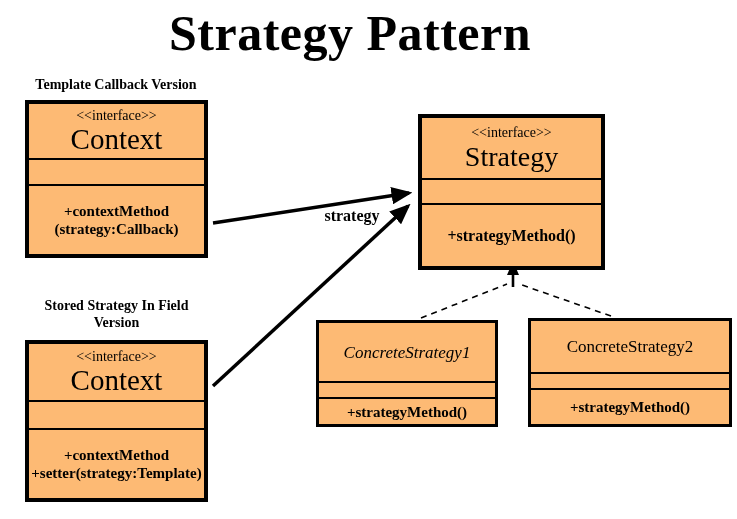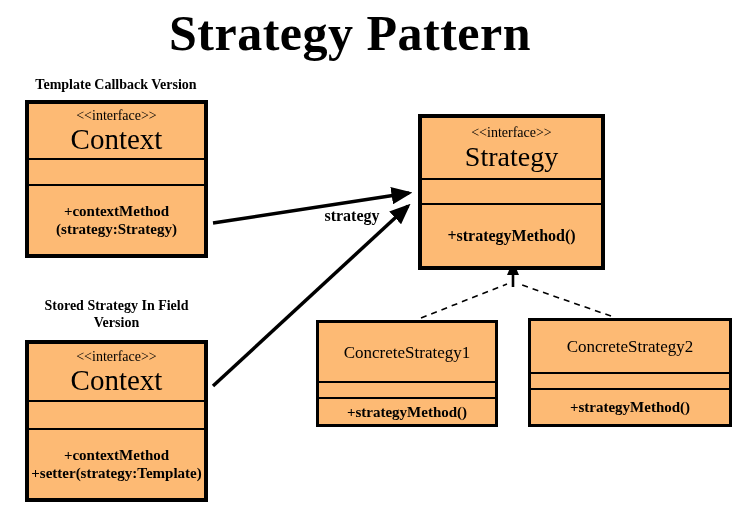--- a/index.html
+++ b/index.html
@@ -85,21 +85,21 @@
   <div class="caption" style="left:18px; top:76px; width:196px;">Template Callback Version</div>
 
   <div class="uml-box" style="left:25px; top:100px; width:183px; height:158px;">
     <div class="sec" style="height:54px;">
       <div class="stereotype">&lt;&lt;interface&gt;&gt;</div>
       <div class="cls-name-big">Context</div>
     </div>
     <div class="sec" style="height:26px;"></div>
     <div class="sec methods">
       <div>+contextMethod</div>
-      <div>(strategy:Strategy)</div>
+      <div>(strategy:Callback)</div>
     </div>
   </div>
 
   <div class="caption" style="left:21px; top:297px; width:191px;">Stored Strategy In Field Version</div>
 
   <div class="uml-box" style="left:25px; top:340px; width:183px; height:162px;">
     <div class="sec" style="height:56px;">
       <div class="stereotype">&lt;&lt;interface&gt;&gt;</div>
       <div class="cls-name-big">Context</div>
     </div>
@@ -115,21 +115,21 @@
       <div class="stereotype">&lt;&lt;interface&gt;&gt;</div>
       <div class="cls-name-big" style="font-size:28px;">Strategy</div>
     </div>
     <div class="sec" style="height:25px;"></div>
     <div class="sec methods big">
       <div>+strategyMethod()</div>
     </div>
   </div>
 
   <div class="uml-box thin" style="left:316px; top:320px; width:182px; height:107px;">
-    <div class="sec" style="height:58px;">
+    <div class="sec" style="height:58px;font-style:italic;">
       <div class="cls-name-med">ConcreteStrategy1</div>
     </div>
     <div class="sec" style="height:16px;"></div>
     <div class="sec methods">
       <div>+strategyMethod()</div>
     </div>
   </div>
 
   <div class="uml-box thin" style="left:528px; top:318px; width:204px; height:109px;">
     <div class="sec" style="height:51px;">

